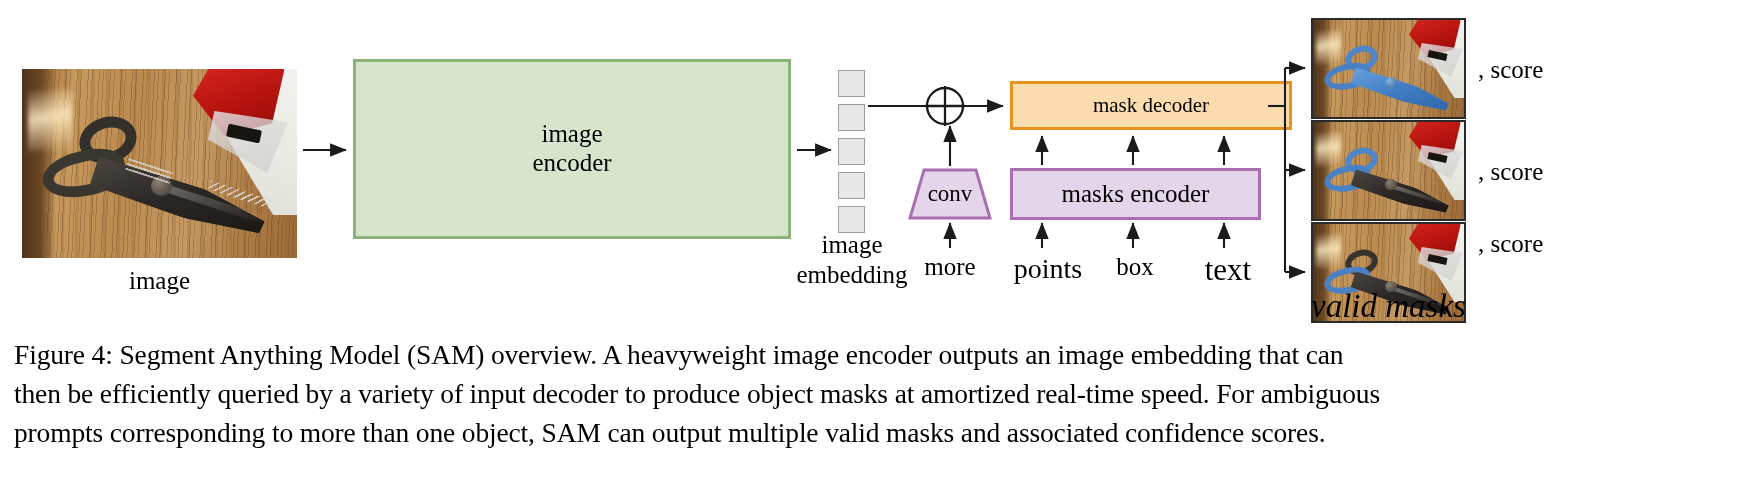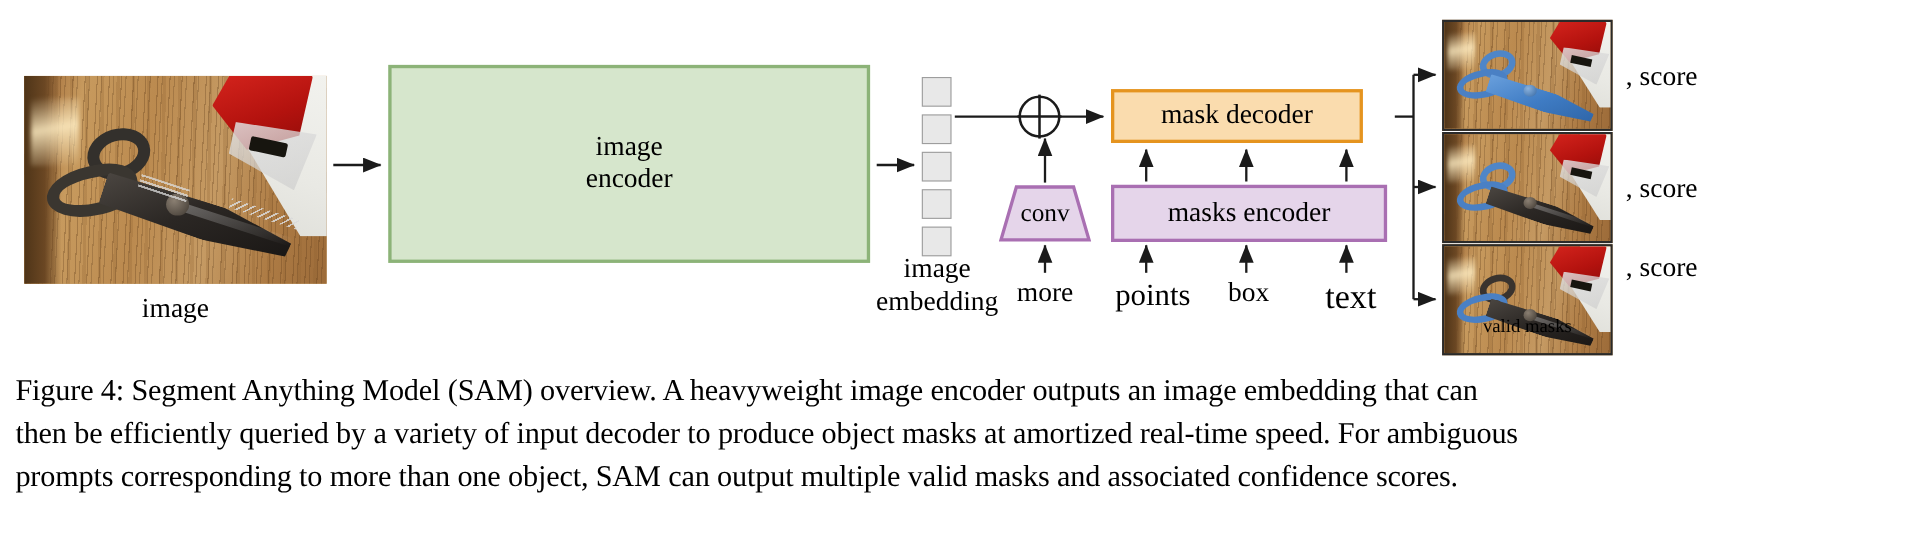--- a/index.html
+++ b/index.html
@@ -153,21 +153,21 @@
 
   <div style="position:absolute;left:908px;top:168px;width:84px;height:52px;">
     <svg width="84" height="52" viewBox="0 0 84 52">
       <polygon points="16,2 68,2 82,50 2,50" fill="#e5d5ea" stroke="#a96fb2" stroke-width="3"></polygon>
     </svg>
     <div style="position:absolute;inset:0;display:flex;align-items:center;justify-content:center;font-size:23px;">conv</div>
   </div>
 
   <div class="box box-purple" style="left:1010px;top:168px;width:251px;height:52px;font-size:25px;">masks encoder</div>
 
-  <div class="box box-orange" style="left:1010px;top:81px;width:229px;height:49px;font-size:25px;">mask decoder</div>
+  <div class="box box-orange" style="left:1010px;top:81px;width:282px;height:49px;font-size:21px;">mask decoder</div>
 
   <div class="label" style="left:900px;top:252px;width:100px;font-size:25px;">more</div>
   <div class="label" style="left:998px;top:252px;width:100px;font-size:28px;">points</div>
   <div class="label" style="left:1085px;top:252px;width:100px;font-size:25px;">box</div>
   <div class="label" style="left:1178px;top:252px;width:100px;font-size:31px;">text</div>
 
   <div class="photo framed" style="left:1311px;top:18px;width:155px;height:101px;">
     <div class="layer wood"></div>
     <div class="layer boardedge" style="left:0;top:0;width:19px;height:100%;"></div>
     <div class="layer streak" style="left:3px;top:10px;width:25px;height:34px;"></div>
@@ -207,21 +207,21 @@
     <div class="layer tape-clear" style="left:105px;top:23px;width:45px;height:34px;clip-path:polygon(8% 0%,100% 18%,74% 100%,0% 46%);"></div>
     <div class="layer tape-label" style="left:115px;top:32px;width:19px;height:7px;transform:rotate(12deg);"></div>
     <div class="layer" style="left:32px;top:26px;width:33px;height:25px;border:6px solid #39332e;border-radius:50%;transform:rotate(-16deg);box-sizing:border-box;"></div>
     <div class="layer" style="left:11px;top:44px;width:47px;height:25px;border:6px solid #4a80c4;border-radius:50% 42% 44% 50%;transform:rotate(-12deg);box-sizing:border-box;"></div>
     <div class="layer sc-dark" style="left:40px;top:46px;width:100px;height:19px;transform:rotate(18deg);transform-origin:left center;clip-path:polygon(0% 6%,62% 0%,100% 36%,99% 74%,56% 100%,0% 92%);border-radius:3px;"></div>
     <div class="layer sc-hl" style="left:78px;top:62px;width:60px;height:4px;transform:rotate(18deg);transform-origin:left center;opacity:.6;border-radius:2px;"></div>
     <div class="layer" style="left:72px;top:57px;width:12px;height:11px;border-radius:50%;background:radial-gradient(circle at 35% 32%,#8a7f72,#554d44 70%,#3a342d);"></div>
   </div>
   <div class="label" style="left:1478px;top:229px;width:120px;font-size:25px;text-align:left;">, score</div>
 
-  <div class="label" style="left:1290px;top:287px;width:197px;font-size:17px;">valid masks</div>
+  <div class="label" style="left:1290px;top:287px;width:197px;font-size:33px;font-style:italic;">valid masks</div>
 
   <svg class="overlay">
     <defs>
       <marker id="ah" markerWidth="9" markerHeight="9" refX="7.6" refY="3.2" orient="auto" markerUnits="strokeWidth">
         <path d="M0,0 L8,3.2 L0,6.4 z" fill="#1b1b1b"></path>
       </marker>
     </defs>
     <g stroke="#1b1b1b" stroke-width="2.1" fill="none" marker-end="url(#ah)">
 
       <line x1="303" y1="150" x2="346" y2="150"></line>

